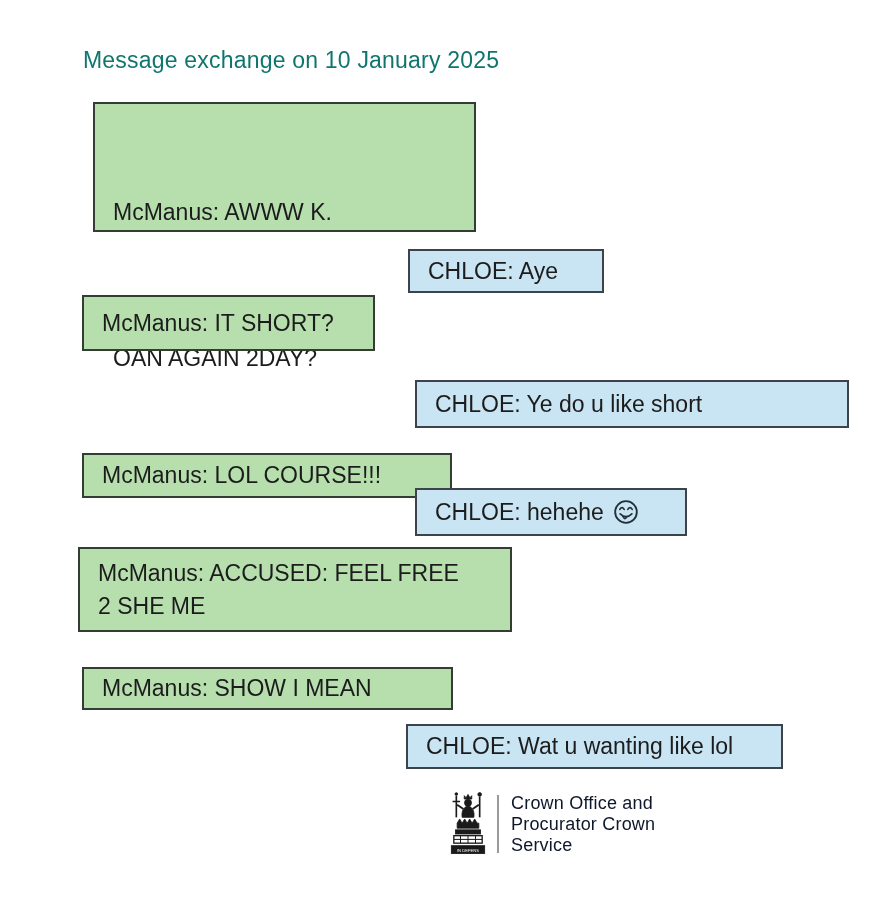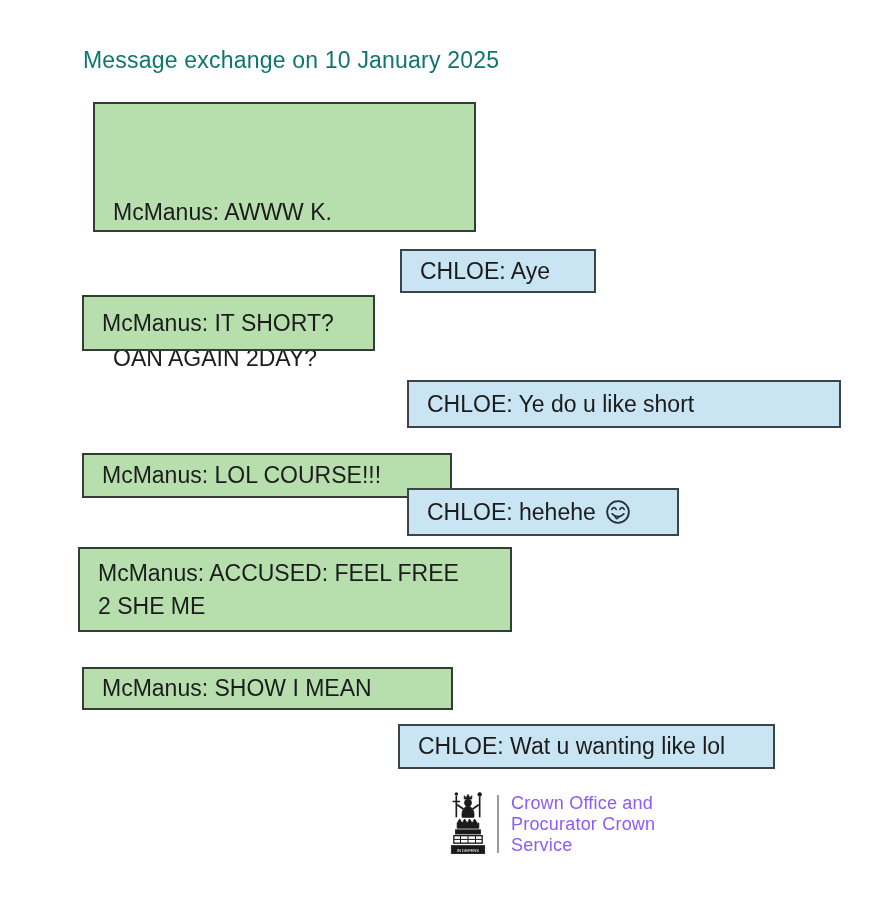--- a/index.html
+++ b/index.html
@@ -26,21 +26,21 @@
     border: 2px solid #3a3f3a;
     font-size: 23px;
     color: #1c1c1c;
     display: flex;
     align-items: center;
     padding: 0 16px 0 18px;
     white-space: pre-wrap;
     line-height: 33px;
   }
   .bubble.green { background: #b6dfad; border-color: #333d33; }
-  .bubble.blue  { background: #c9e4f2; border-color: #3c434a; }
+  .bubble.blue  { background: #c9e4f2; border-color: #3c434a; margin-left: 8px; }
 
   .m1  { left: 81px;  top: 102px; width: 383px; height: 130px; display: block; padding-top: 26px; margin-left: 12px; }
   .m2  { left: 400px; top: 249px; width: 196px; height: 44px; }
   .m3  { left: 82px;  top: 295px; width: 293px; height: 56px; }
   .m4  { left: 407px; top: 380px; width: 434px; height: 48px; }
   .m5  { left: 82px;  top: 453px; width: 370px; height: 45px; }
   .m6  { left: 407px; top: 488px; width: 272px; height: 48px; }
   .m7  { left: 78px;  top: 547px; width: 434px; height: 85px; }
   .m8  { left: 82px;  top: 667px; width: 371px; height: 43px; }
   .m9  { left: 398px; top: 724px; width: 377px; height: 45px; }
@@ -65,21 +65,21 @@
   .crest { width: 38px; height: 70px; display: block; }
   .logo-divider {
     width: 2px;
     height: 58px;
     background: #9a9a9a;
     margin: 0 12px 0 10px;
   }
   .logo-text {
     font-size: 18px;
     line-height: 21px;
-    color: #8b5cf6;
+    color: #0f172a;
     letter-spacing: 0.2px;
   }
 </style>
 </head>
 <body>
 
 <div class="canvas">
 
   <div class="title">Message exchange on 10 January 2025</div>
 

